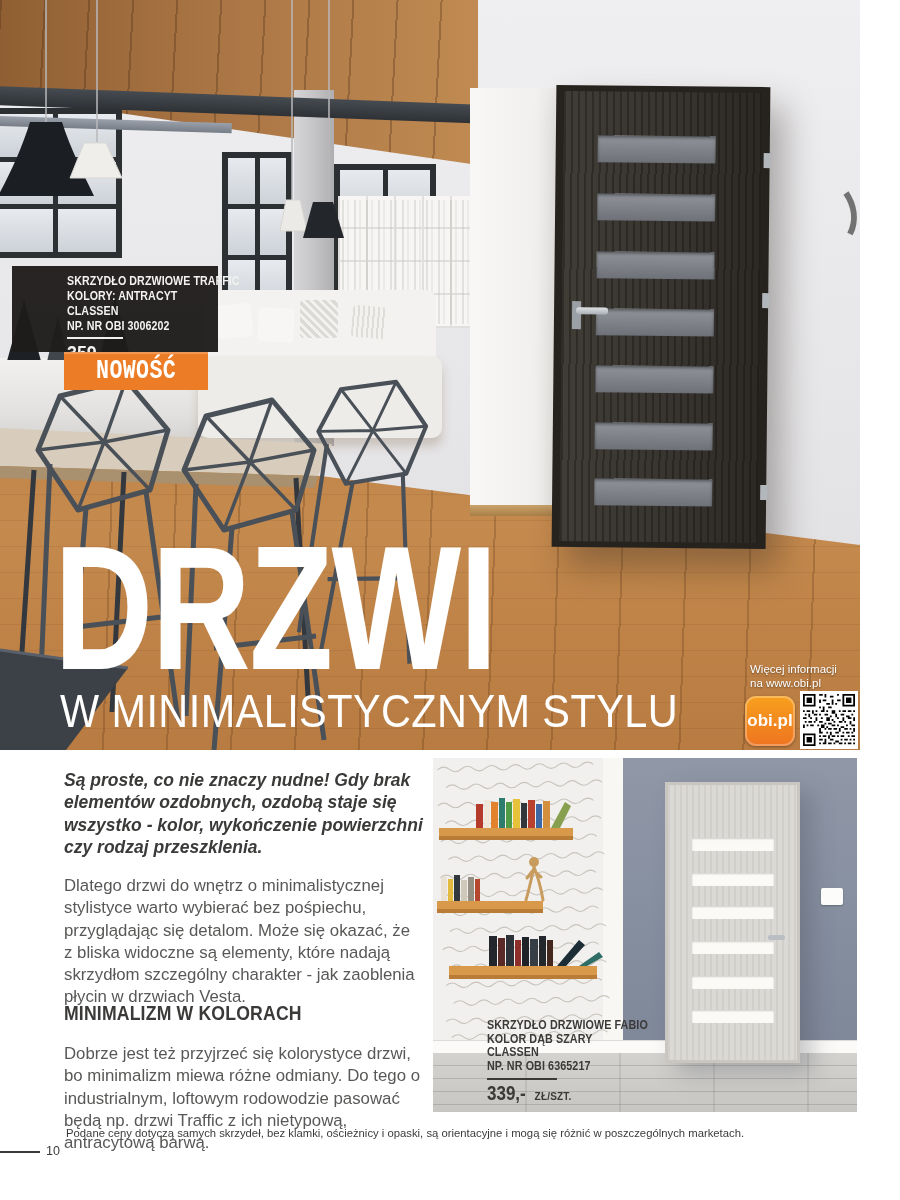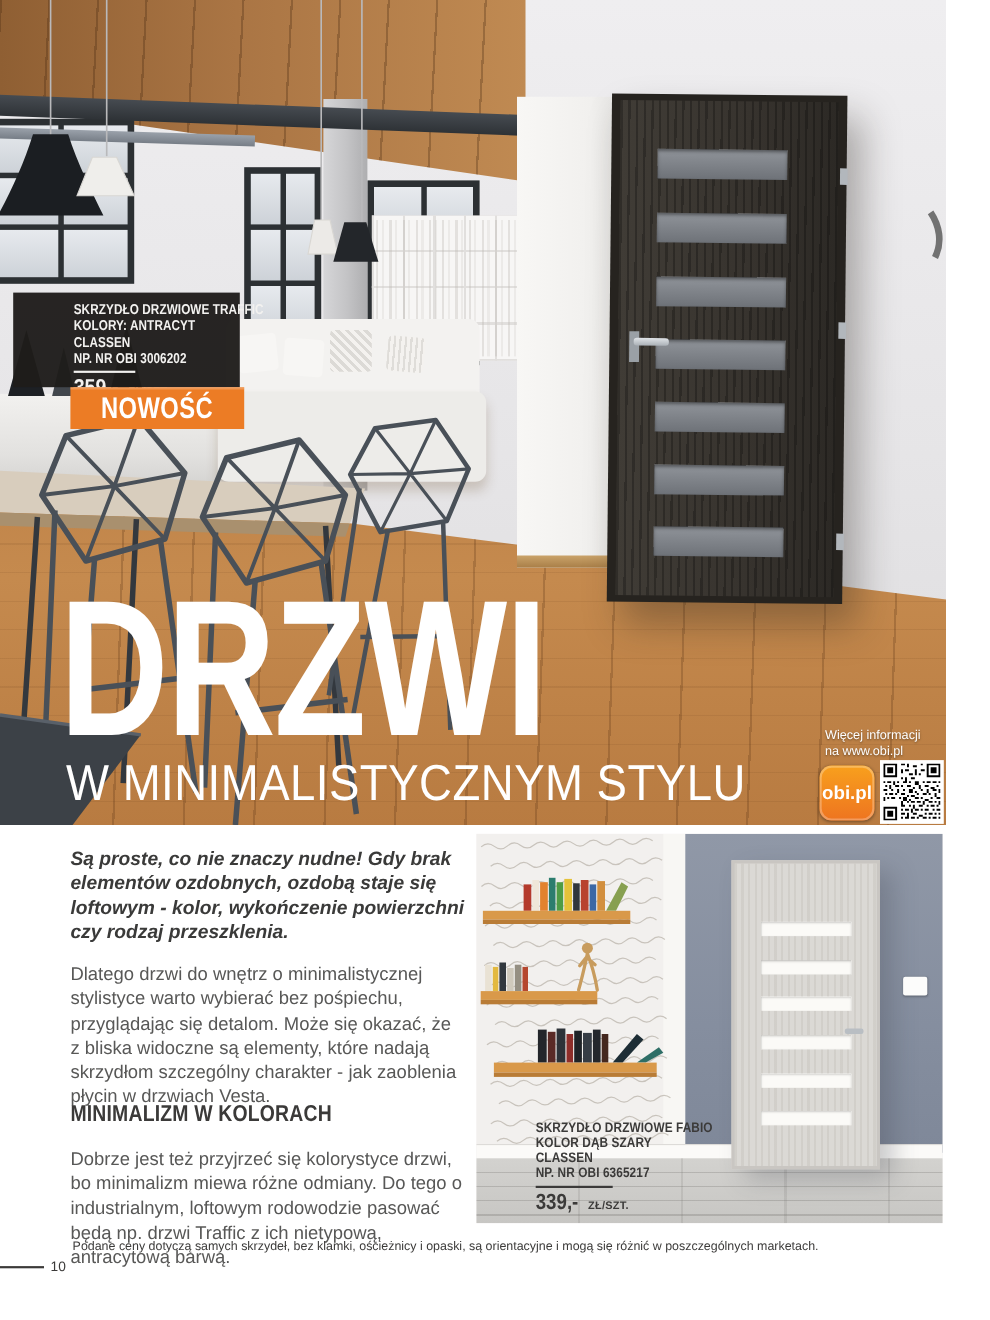--- a/index.html
+++ b/index.html
@@ -76,22 +76,22 @@
 
   
   .label1{left:12px;top:266px;width:206px;height:86px;background:rgba(30,28,26,.96);
      color:#f3f2f0;padding:7px 0 0 55px;box-sizing:border-box;z-index:30;}
   .label1 .ln, .label2 .ln{font-weight:bold;font-size:13px;line-height:15px;white-space:nowrap;
      transform:scaleX(.82);transform-origin:0 50%;letter-spacing:.1px;}
   .label1 .rule{width:56px;height:2px;background:#f1f0ee;margin-top:4px;}
   .pricerow{display:flex;align-items:baseline;margin-top:2px;}
   .price{font-weight:bold;font-size:21px;transform:scaleX(.85);transform-origin:0 80%;}
   .unit{font-weight:bold;font-size:10px;margin-left:2px;letter-spacing:.2px;}
-  .badge{left:64px;top:352px;width:158px;height:38px;background:#ec7c25;z-index:30;
-     display:flex;align-items:center;justify-content:center;box-shadow:inset 0 2px 0 rgba(255,255,255,.22);}
+  .badge{left:64px;top:352px;width:144px;height:38px;background:#ec7c25;z-index:30;
+     display:flex;align-items:center;justify-content:center;box-shadow:inset 0 2px 0 rgba(255,255,255,.22);font-family:Liberation Mono, monospace;}
   .badge span{color:#fff;font-weight:bold;font-size:27px;transform:scaleX(.8);letter-spacing:.5px;}
   .hero-title{left:54px;top:520px;color:#fff;font-weight:bold;font-size:176px;line-height:1;
      transform:scaleX(.78);transform-origin:0 0;letter-spacing:-2px;z-index:30;white-space:nowrap;}
   .hero-sub{left:60px;top:688px;color:#fff;font-size:46px;line-height:1;font-weight:400;
      transform:scaleX(.9);transform-origin:0 0;letter-spacing:.5px;z-index:30;white-space:nowrap;}
   .moreinfo{left:750px;top:662px;color:#fff;font-size:11.5px;line-height:14px;z-index:30;
      text-shadow:0 1px 2px rgba(0,0,0,.45);}
   .obilogo{left:745px;top:696px;width:50px;height:50px;border-radius:11px;z-index:30;
      background:linear-gradient(180deg,#f8a01d 0%,#ee7420 100%);
      box-shadow:inset 0 0 0 2px rgba(255,255,255,.28), 0 1px 3px rgba(0,0,0,.35);
@@ -265,21 +265,21 @@
         <g fill="#000">
           <path d="M0 0h7v7h-7z M22 0h7v7h-7z M0 22h7v7h-7z"></path>
           <path fill="#fff" d="M1 1h5v5h-5z M23 1h5v5h-5z M1 23h5v5h-5z"></path>
           <path d="M2 2h3v3h-3z M24 2h3v3h-3z M2 24h3v3h-3z"></path>
           <path d="M9 0h2v1h-2z M12 0h1v2h-1z M15 1h2v1h-2z M19 0h1v1h-1z M9 3h1v2h-1z M11 3h2v1h-2z M16 3h1v3h-1z M19 3h2v1h-2z M13 5h2v1h-2z M18 5h1v1h-1z M9 7h1v1h-1z M11 7h1v2h-1z M14 7h2v1h-2z M0 9h1v1h-1z M2 9h2v1h-2z M5 9h1v2h-1z M7 9h1v1h-1z M10 9h2v1h-2z M13 9h1v1h-1z M16 9h2v2h-2z M20 9h1v1h-1z M22 9h2v1h-2z M25 9h2v1h-2z M28 9h1v1h-1z M1 11h1v1h-1z M3 11h1v2h-1z M6 11h2v1h-2z M9 11h1v1h-1z M12 11h2v1h-2z M15 12h1v1h-1z M18 11h1v2h-1z M21 11h2v1h-2z M24 12h2v1h-2z M27 11h1v1h-1z M0 13h2v1h-2z M4 13h1v1h-1z M7 13h1v2h-1z M10 13h1v1h-1z M13 13h2v2h-2z M16 14h1v1h-1z M19 13h1v1h-1z M22 13h1v2h-1z M25 13h2v1h-2z M28 13h1v2h-1z M1 15h1v1h-1z M3 15h2v1h-2z M6 15h1v1h-1z M9 15h2v1h-2z M12 16h1v1h-1z M14 16h2v1h-2z M17 15h1v1h-1z M20 15h2v1h-2z M23 15h1v1h-1z M26 15h1v2h-1z M0 17h1v2h-1z M2 17h1v1h-1z M4 17h2v1h-2z M8 17h1v1h-1z M10 17h2v2h-2z M13 18h1v1h-1z M16 17h2v1h-2z M19 17h1v1h-1z M21 18h2v1h-2z M24 17h1v1h-1z M27 17h2v1h-2z M9 19h1v2h-1z M12 19h1v1h-1z M14 19h2v1h-2z M17 19h2v1h-2z M20 19h1v2h-1z M23 19h2v1h-2z M26 19h1v1h-1z M28 19h1v2h-1z M9 21h2v1h-2z M13 21h1v1h-1z M15 21h1v2h-1z M18 21h2v1h-2z M22 21h1v1h-1z M24 21h2v1h-2z M27 21h1v1h-1z M9 23h1v1h-1z M11 23h2v1h-2z M14 23h1v2h-1z M16 23h2v1h-2z M19 23h1v1h-1z M21 23h2v1h-2z M25 23h1v1h-1z M27 23h2v1h-2z M9 25h2v1h-2z M12 25h1v2h-1z M15 25h2v1h-2z M18 26h2v1h-2z M21 25h1v1h-1z M23 25h2v1h-2z M26 25h1v1h-1z M28 25h1v1h-1z M9 27h1v1h-1z M11 27h2v1h-2z M14 27h2v1h-2z M17 27h1v1h-1z M20 27h2v1h-2z M23 27h1v1h-1z M25 27h2v1h-2z M28 27h1v1h-1z"></path>
         </g>
       </svg>
     </div>
   </div>
 
-  <div class="abs intro">Są proste, co nie znaczy nudne! Gdy brak elementów ozdobnych, ozdobą staje się loftowym - kolor, wykończenie powierzchni czy rodzaj przeszklenia.</div>
+  <div class="abs intro">Są proste, co nie znaczy nudne! Gdy brak elementów ozdobnych, ozdobą staje się wszystko - kolor, wykończenie powierzchni czy rodzaj przeszklenia.</div>
   <div class="abs para para1">Dlatego drzwi do wnętrz o minimalistycznej stylistyce warto wybierać bez pośpiechu, przyglądając się detalom. Może się okazać, że z bliska widoczne są elementy, które nadają skrzydłom szczególny charakter - jak zaoblenia płycin w drzwiach Vesta.</div>
   <div class="abs h3">MINIMALIZM W KOLORACH</div>
   <div class="abs para para2">Dobrze jest też przyjrzeć się kolorystyce drzwi, bo minimalizm miewa różne odmiany. Do tego o industrialnym, loftowym rodowodzie pasować będą np. drzwi Traffic z ich nietypową, antracytową barwą.</div>
 
   <div class="abs photo2">
     <div class="abs p2-white"></div>
     <div class="abs p2-gray"></div>
     <div class="abs p2-skirt"></div>
     <div class="abs p2-floor"></div>
 

